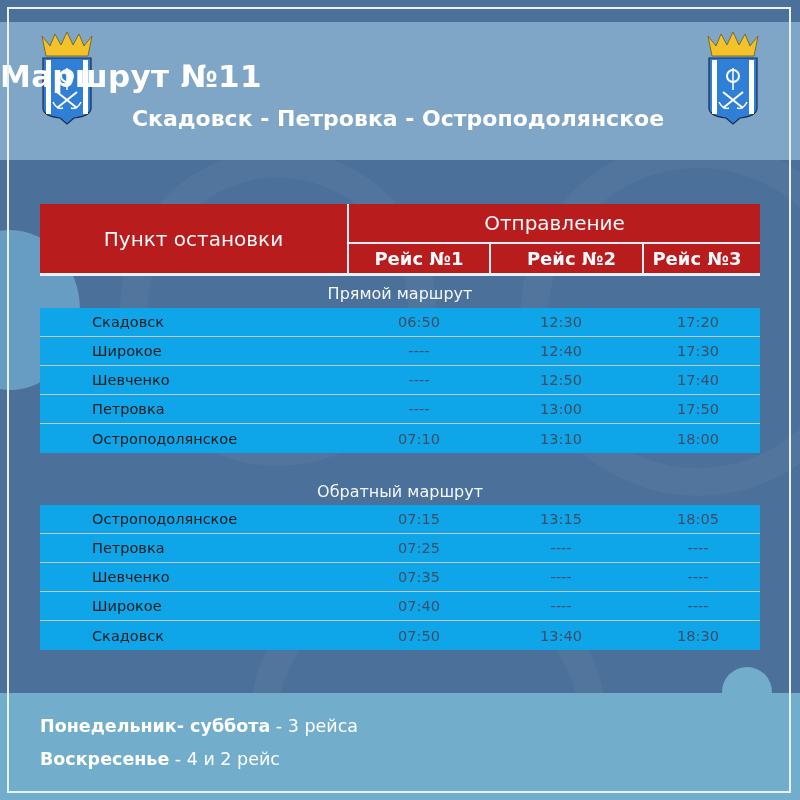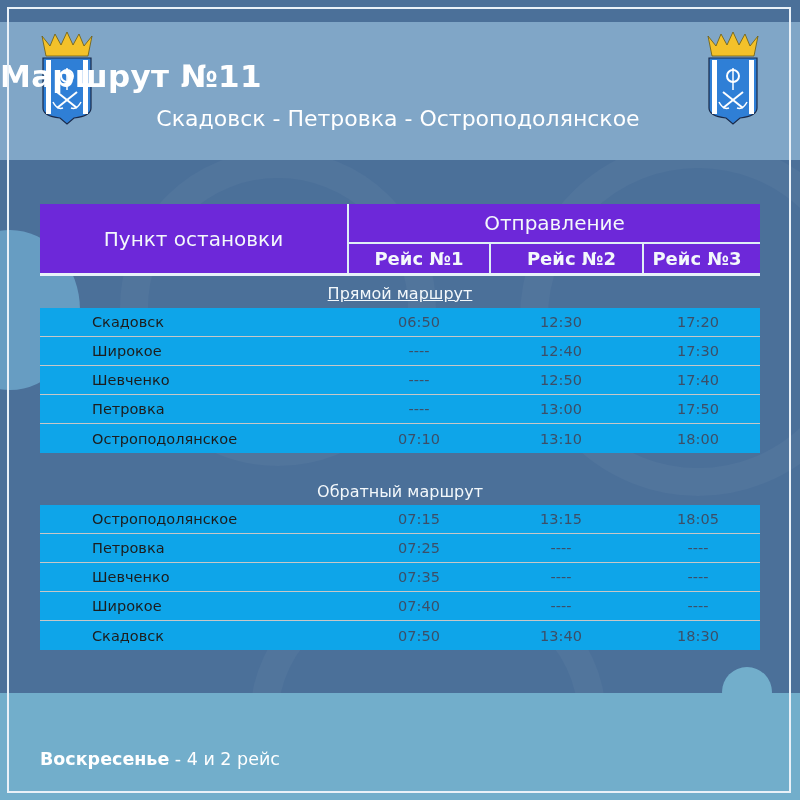--- a/index.html
+++ b/index.html
@@ -1,27 +1,27 @@
 <!DOCTYPE html>
 <html><head>
 <meta charset="utf-8">
 <style>
   html,body{margin:0;padding:0;}
   body{width:800px;height:800px;overflow:hidden;background:#4b7099;font-family:"DejaVu Sans","Liberation Sans",sans-serif;position:relative;}
   .bg-deco{position:absolute;border-radius:50%;border:28px solid rgba(255,255,255,0.035);}
   .frame{position:absolute;left:7px;top:7px;width:784px;height:786px;border:2px solid #e9f1f8;box-sizing:border-box;pointer-events:none;z-index:5;}
   .header{position:absolute;left:0;top:22px;width:800px;height:138px;background:#80a6c7;}
   .title{position:absolute;left:0;width:684px;top:58px;text-align:left;color:#fff;font-weight:bold;font-size:31px;letter-spacing:0.3px;}
-  .subtitle{position:absolute;left:0;width:796px;top:106px;text-align:center;color:#fff;font-weight:normal;font-size:22px;}
+  .subtitle{position:absolute;left:0;width:796px;top:106px;text-align:center;color:#fff;font-weight:bold;font-size:22px;}
   .coat{position:absolute;top:30px;width:58px;height:96px;}
   .coat.left{left:38px;}
   .coat.right{left:704px;}
   .left-blob{position:absolute;left:-60px;top:230px;width:140px;height:160px;border-radius:50%;background:#6aa2c6;opacity:0.9;}
   .table{position:absolute;left:40px;width:720px;}
-  .thead{top:204px;height:72px;background:#6d28d9;}
+  .thead{top:204px;height:72px;background:#b91c1c;}
   .th-stop{position:absolute;left:0;top:0;width:307px;height:69px;display:flex;align-items:center;justify-content:center;color:#f3f8fb;font-size:20px;border-right:2px solid #dfeef6;}
   .th-dep{position:absolute;left:309px;top:0;width:411px;height:38px;display:flex;align-items:center;justify-content:center;color:#f3f8fb;font-size:20px;border-bottom:2px solid #dfeef6;}
   .th-trip{position:absolute;top:40px;height:29px;display:flex;align-items:center;justify-content:center;color:#f3f8fb;font-size:18px;font-weight:bold;}
   .th-trip.t1{left:309px;width:140px;border-right:2px solid #dfeef6;}
   .th-trip.t2{left:451px;width:141px;border-right:2px solid #dfeef6;padding-left:10px;}
   .th-trip.t3{left:594px;width:126px;}
   .thead-bottom{position:absolute;left:0;top:69px;width:720px;height:3px;background:#e7f2f8;}
   .section-label{position:absolute;left:40px;width:720px;height:30px;display:flex;align-items:center;justify-content:center;color:#f3f8fb;font-size:16px;}
   .rows{background:#0ea5e9;}
   .row{position:relative;height:29px;border-bottom:1px solid #c7c7c7;box-sizing:border-box;display:flex;align-items:center;}
@@ -77,21 +77,21 @@
 
 <div class="table thead">
   <div class="th-stop">Пункт остановки</div>
   <div class="th-dep">Отправление</div>
   <div class="th-trip t1">Рейс №1</div>
   <div class="th-trip t2">Рейс №2</div>
   <div class="th-trip t3">Рейс №3</div>
   <div class="thead-bottom"></div>
 </div>
 
-<div class="section-label" style="top:278px;text-decoration:underline;">Прямой маршрут</div>
+<div class="section-label" style="top:278px;">Прямой маршрут</div>
 <div class="table rows" style="top:308px;">
   <div class="row">
     <span class="cell-stop">Скадовск</span>
     <span class="cell-t c1">06:50</span>
     <span class="cell-t c2">12:30</span>
     <span class="cell-t c3">17:20</span>
   </div>
   <div class="row">
     <span class="cell-stop">Широкое</span>
     <span class="cell-t c1">----</span>
@@ -147,18 +147,21 @@
   <div class="row">
     <span class="cell-stop">Скадовск</span>
     <span class="cell-t c1">07:50</span>
     <span class="cell-t c2">13:40</span>
     <span class="cell-t c3">18:30</span>
   </div>
 </div>
 
 <div class="foot-blob"></div>
 <div class="footer">
+  <div class="foot-line" style="top:23px;">
+    <b>Понедельник- суббота</b><span class="rest"> - 3 рейса</span>
+  </div>
   <div class="foot-line" style="top:56px;">
     <b>Воскресенье</b><span class="rest"> - 4 и 2 рейс</span>
   </div>
 </div>
 
 <div class="frame"></div>
 
 </body></html>

